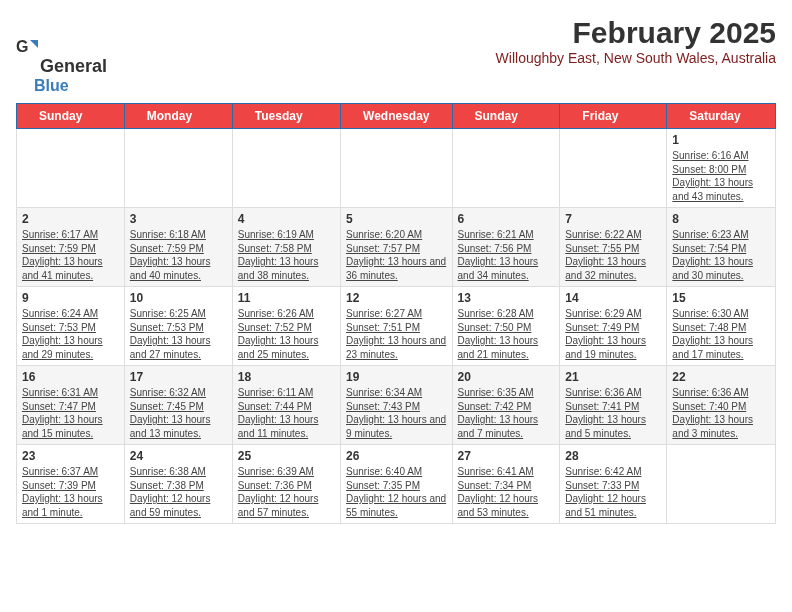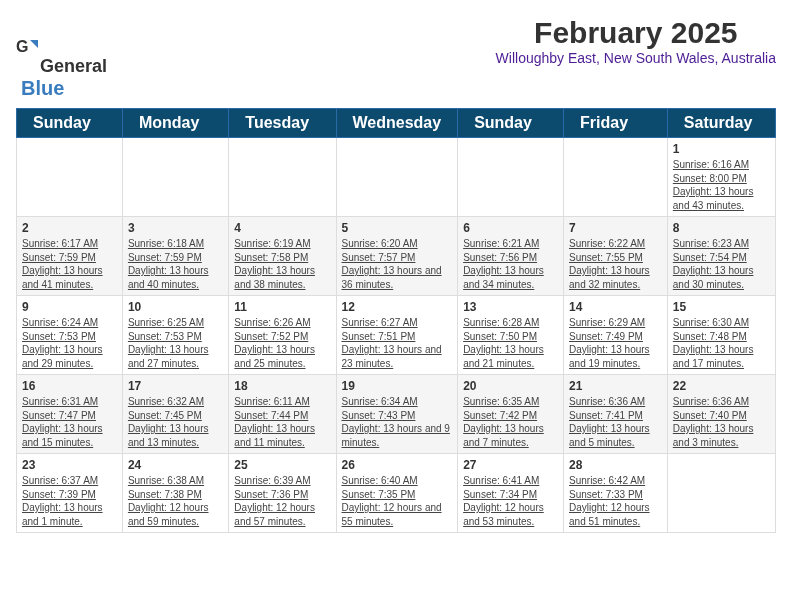--- a/index.html
+++ b/index.html
@@ -20,42 +20,42 @@
       display: flex;
       flex-direction: column;
       align-items: flex-start;
     }
     .logo-text {
       display: flex;
       align-items: center;
       gap: 2px;
     }
     .title-area {
-      text-align: center;
+      text-align: right;
     }
     .main-title {
       font-size: 30px;
       font-weight: bold;
       color: #333;
     }
     .subtitle {
       font-size: 14px;
-      color: #4c1d95;
+      color: #7f1d1d;
     }
     .calendar {
       width: 100%;
       border-collapse: collapse;
       border: 1px solid #ccc;
     }
     .calendar th {
-      background: #0c4a6e;
+      background: #ef4444;
       color: #fff;
-      font-size: 16px;
+      font-size: 12px;
       font-weight: bold;
-      padding: 5px 16px;
+      padding: 5px 22px;
       text-align: left;
       border: 1px solid #2a6aaa;
     }
     .calendar td {
       vertical-align: top;
       border: 1px solid #ddd;
       padding: 4px 5px;
       width: 110px;
       min-height: 80px;
       font-size: 10px;
@@ -89,21 +89,21 @@
 
 <div class="header-area">
   <div class="logo">
     <div class="logo-text">
       <svg width="22" height="22" viewBox="0 0 22 22">
         <text x="0" y="16" font-size="16" font-weight="bold" fill="#333">G</text>
         <polygon points="14,4 22,4 22,12" fill="#3a7dbf"></polygon>
       </svg>
       <span style="font-size:18px;font-weight:bold;color:#333;margin-top:40px;">General</span>
     </div>
-    <span style="font-size:20px;font-weight:bold;color:#3a7dbf;margin-left:5px;">Blue</span>
+    <span style="font-size:16px;font-weight:bold;color:#3a7dbf;margin-left:18px;">Blue</span>
   </div>
   <div class="title-area">
     <div class="main-title">February 2025</div>
     <div class="subtitle">Willoughby East, New South Wales, Australia</div>
   </div>
 </div>
 
 <table class="calendar">
   <thead>
     <tr>

